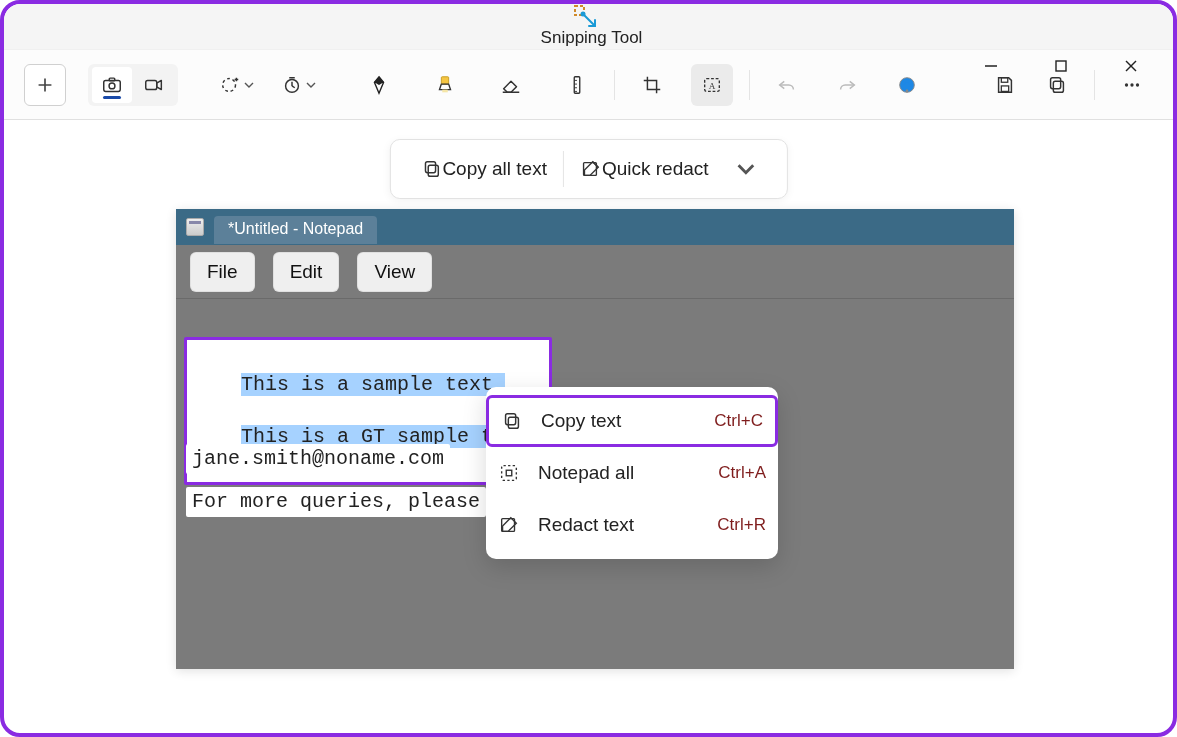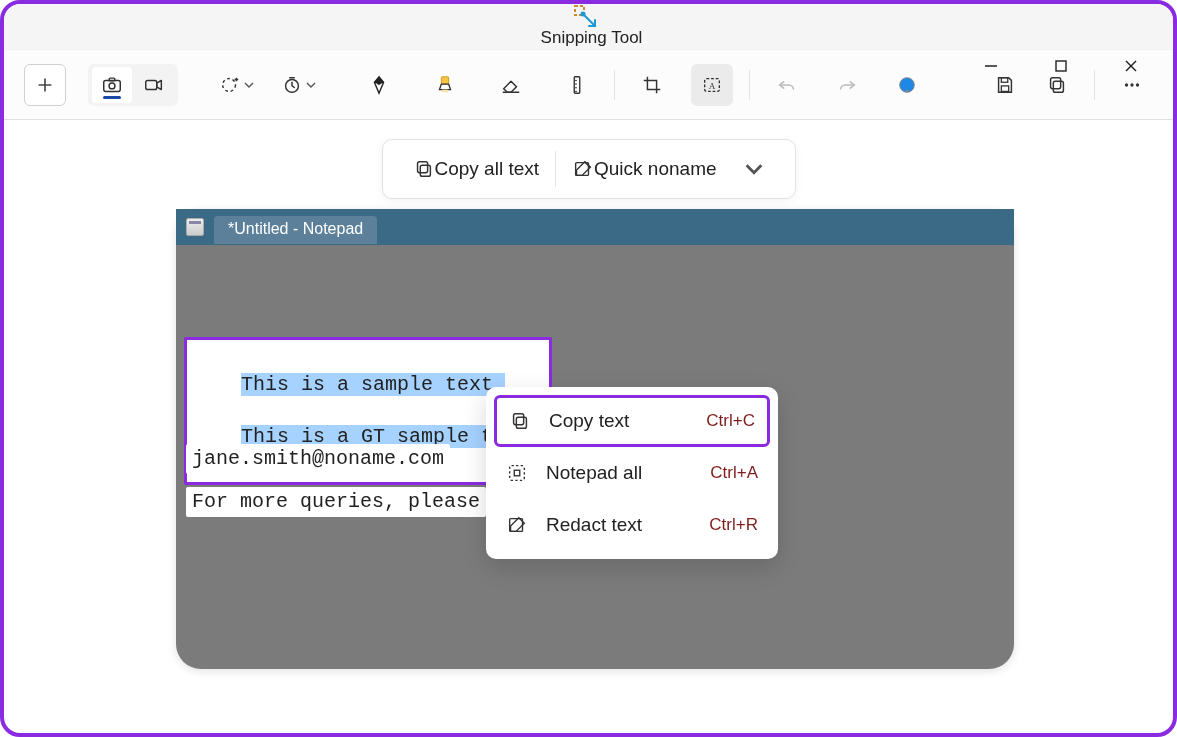--- a/index.html
+++ b/index.html
@@ -75,21 +75,20 @@
   .action-item{display:flex;align-items:center;gap:0;font-size:19px;color:#222;padding:0 16px;height:100%;}
   .action-sep{width:1px;height:36px;background:#e4e4e4;}
   .action-item svg{width:22px;height:22px;}
   .action-chevron{margin-left:6px;}
 
   
   .canvas{
     position:absolute;top:205px;left:172px;width:838px;height:460px;
     background:var(--grey-body);
     box-shadow:0 2px 10px rgba(0,0,0,.12);
-    border-radius:25px;
   }
   .np-title{
     height:36px;background:var(--pale-blue);display:flex;align-items:center;padding-left:10px;gap:10px;
   }
   .np-icon{width:18px;height:18px;background:linear-gradient(#eee,#ccc);border:1px solid #aaa;border-radius:2px;position:relative;}
   .np-icon::before{content:"";position:absolute;top:2px;left:2px;right:2px;height:3px;background:#88a;}  
   .np-tab{background:#5c8099;color:#fff;padding:4px 14px 6px;border-radius:4px 4px 0 0;font-size:16px;margin-top:6px;}
   .np-menubar{height:54px;display:flex;align-items:center;gap:18px;padding:0 14px;border-bottom:1px solid #6a6a6a;}
   .np-menu-btn{
     background:var(--menu-btn);border-radius:6px;padding:8px 16px;font-size:19px;color:#111;
@@ -104,21 +103,21 @@
   .ocr-1{top:128px;left:8px;border:3px solid var(--purple);padding:6px 8px 6px 6px;}
   .ocr-1 .line{background:var(--sel-blue);}
   .ocr-1 .pad{display:inline-block;width:26px;background:#fff;}
   .ocr-2{top:235px;left:10px;}
   .ocr-3{top:278px;left:10px;}
 
   
   .ctx{
     position:absolute;top:383px;left:482px;width:292px;
     background:#fff;border-radius:10px;box-shadow:var(--shadow);
-    padding:8px 8px;
+    padding:8px 0;
   }
   .ctx-item{
     height:52px;display:flex;align-items:center;border-radius:6px;padding:0 12px;
     font-size:19px;color:#222;position:relative;
   }
   .ctx-item.hl{border:3px solid var(--purple);}
   .ctx-item svg{width:22px;height:22px;margin-right:18px;flex-shrink:0;}
   .ctx-shortcut{margin-left:auto;color:#7f1d1d;font-size:17px;}
 
 </style>
@@ -310,32 +309,37 @@
       </svg>
     <span>Copy all text</span>
   </div>
   <div class="action-sep"></div>
   <div class="action-item">
     <svg viewBox="0 0 24 24">
         <rect x="4" y="5" width="14" height="14" rx="1" fill="none" stroke="#333" stroke-width="1.5"></rect>
         <path d="M14 4l6 6-9 9H5v-6z" fill="none" stroke="#333" stroke-width="1.5"></path>
         <path d="M14 4l6 6" stroke="#333" stroke-width="1.5"></path>
       </svg>
-    <span>Quick noname</span>
+    <span>Quick redact</span>
     <svg class="action-chevron" width="18" height="18" viewBox="0 0 12 12" style="margin-left:26px;">
         <path d="M2 4l4 4 4-4" fill="none" stroke="#555" stroke-width="1.6"></path>
       </svg>
   </div>
 </div>
 
 <div class="canvas">
   <div class="np-title">
     <span class="np-icon"></span>
     <span class="np-tab">*Untitled - Notepad</span>
   </div>
+  <div class="np-menubar">
+    <div class="np-menu-btn">File</div>
+    <div class="np-menu-btn">Edit</div>
+    <div class="np-menu-btn">View</div>
+  </div>
 
   <div class="ocr-block ocr-1">
     <span class="line">This is a sample text.</span><span class="pad"></span><br>
     <span class="line">This is a GT sample text.</span>
   </div>
 
   <div class="ocr-block ocr-3">For more queries, please</div>
   <div class="ocr-block ocr-2">jane.smith@noname.com</div>
 </div>
 

